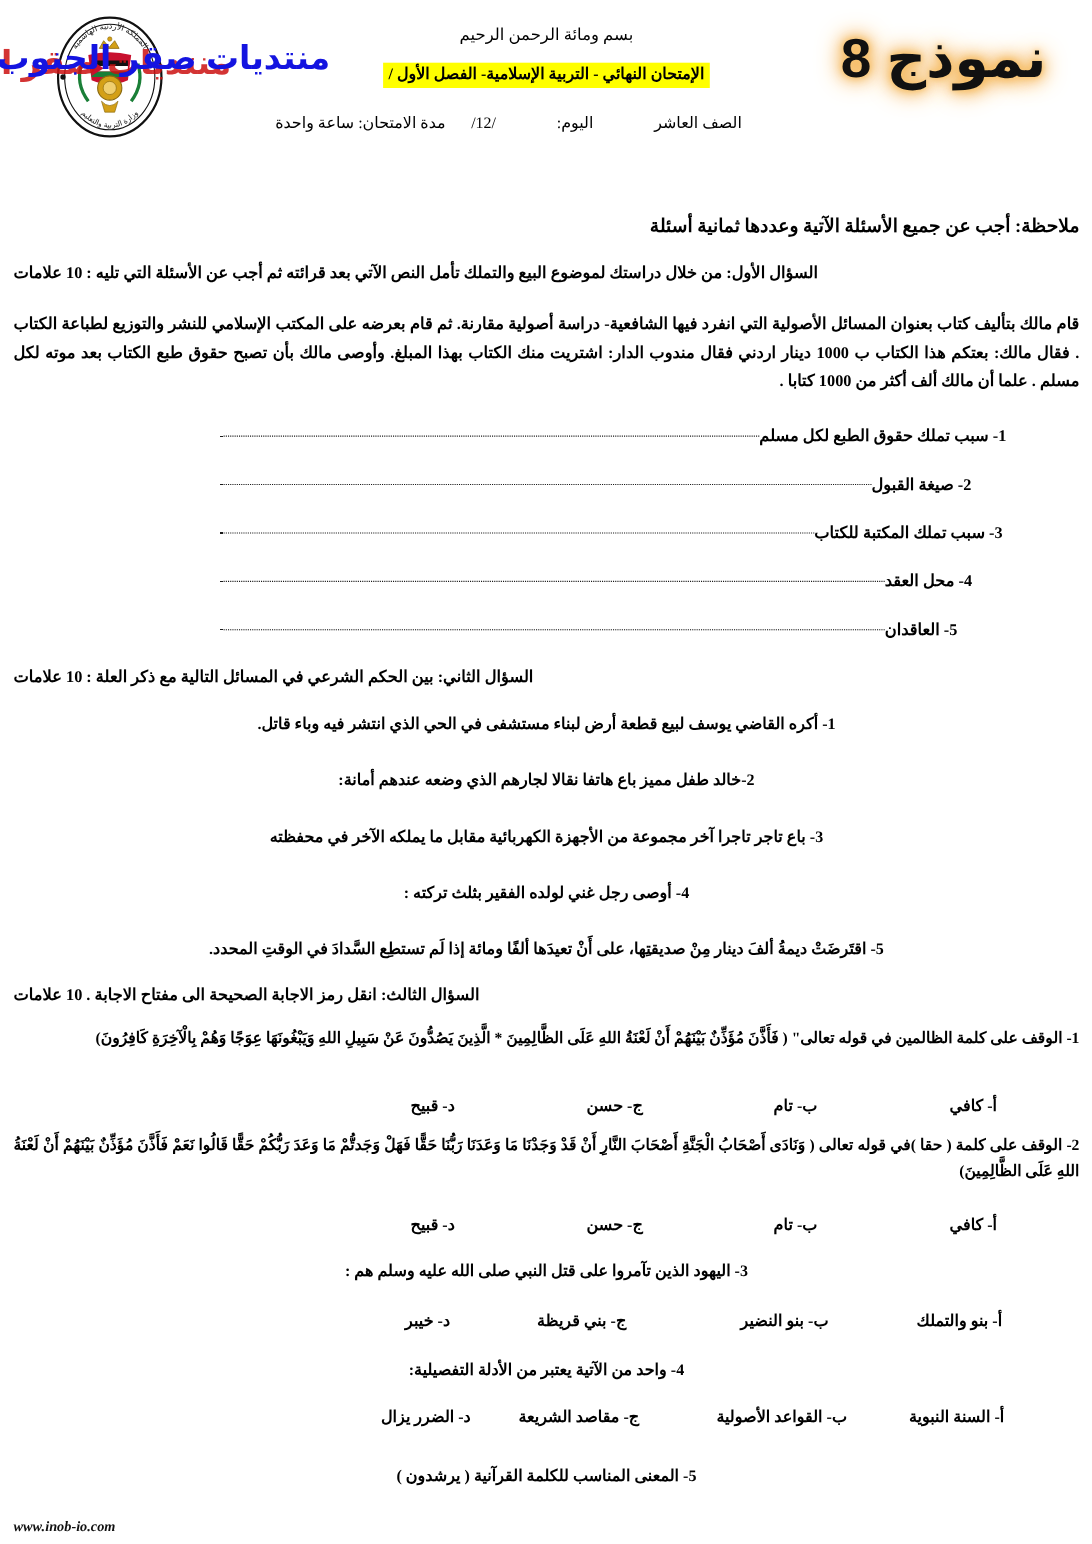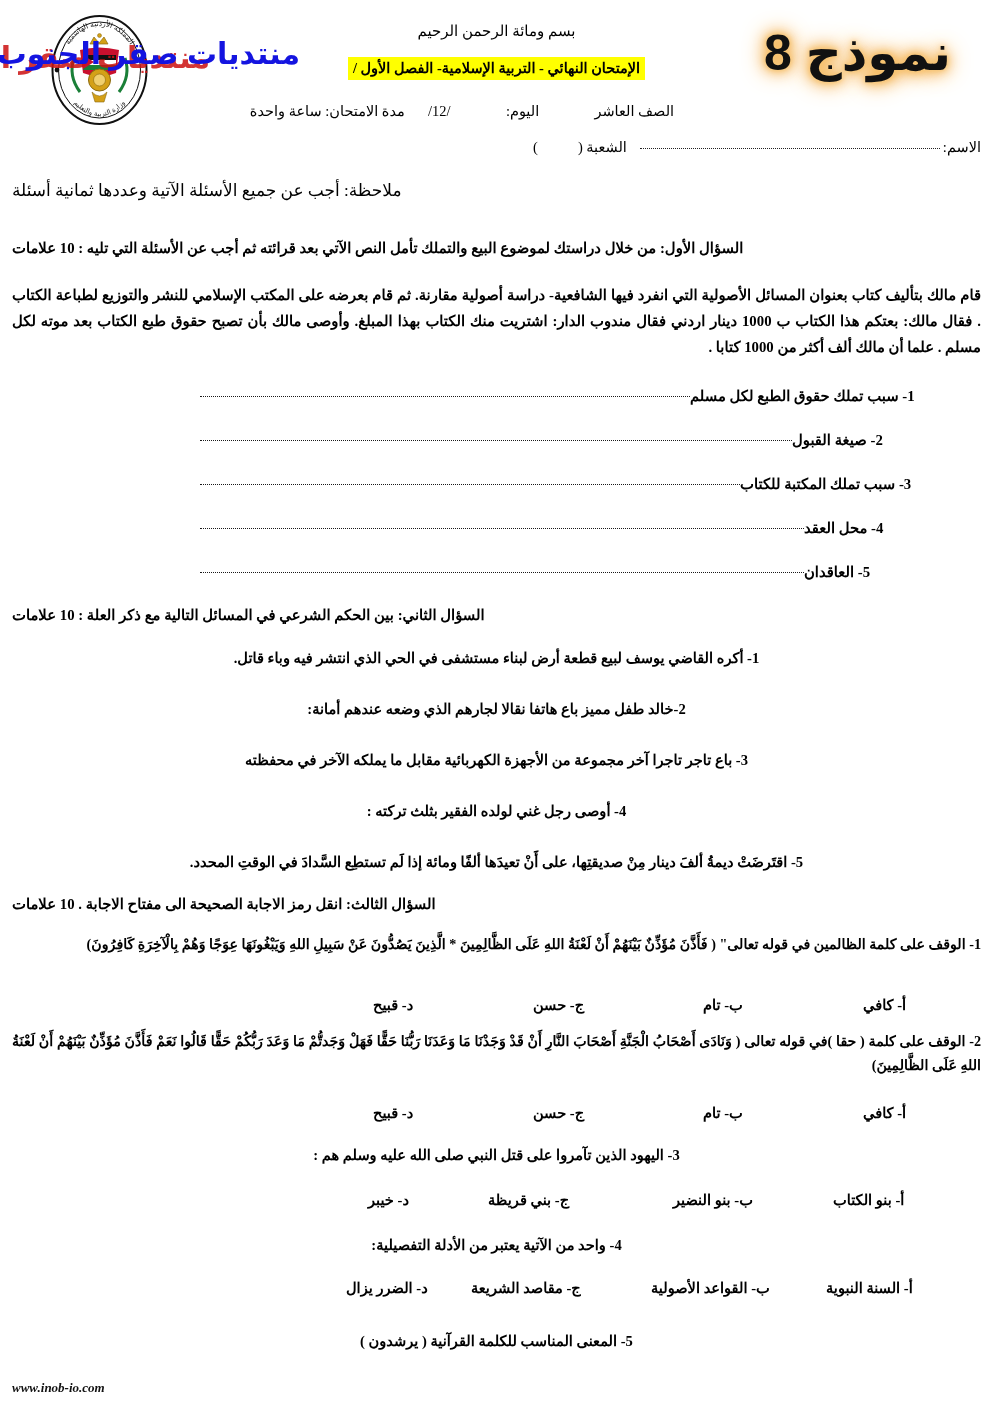--- a/index.html
+++ b/index.html
@@ -126,24 +126,25 @@
     border-bottom: 1.6px dotted #222;
     vertical-align: 3px;
     margin: 0 3px;
   }
 
   
   .note-line {
     position: absolute;
     right: 12px;
     width: 969px;
-    text-align: left;
-    direction: rtl;
-    font-weight: normal;
+    text-align: right;
+    direction: rtl;
+    font-weight: bold;
     font-size: 17px;
+    margin-top: 15px;
   }
 
   .q-head {
     position: absolute;
     right: 12px;
     width: 969px;
     direction: rtl;
     text-align: right;
     font-size: 14.8px;
     font-weight: bold;
@@ -278,23 +279,20 @@
     <div id="meta-row">
       <span class="seg">الصف العاشر</span>
       <span class="gap-lg"></span>
       <span class="seg">اليوم:</span>
       <span class="gap-lg"></span>
       <span class="seg">/12/</span>
       <span class="gap-sm"></span>
       <span class="seg">مدة الامتحان: ساعة واحدة</span>
     </div>
 
-    <div id="name-row">
-      <span>الاسم:</span><span class="dotfill-inline" style="width:300px"></span><span class="gap-sm" style="display:inline-block;width:10px"></span><span>الشعبة (</span><span class="dotfill-inline" style="width:34px;border-bottom:none"></span><span>)</span>
-    </div>
   </div>
 
   <div class="note-line" style="top:180px">ملاحظة: أجب عن جميع الأسئلة الآتية وعددها ثمانية أسئلة</div>
 
   <div class="q-head center-ish" style="top:239px">السؤال الأول: من خلال دراستك لموضوع البيع والتملك تأمل النص الآتي بعد قرائته ثم أجب عن الأسئلة التي تليه : 10 علامات</div>
 
   <div class="para" style="top:283px">قام مالك بتأليف كتاب بعنوان المسائل الأصولية التي انفرد فيها الشافعية- دراسة أصولية مقارنة. ثم قام بعرضه على المكتب الإسلامي للنشر والتوزيع  لطباعة الكتاب . فقال مالك: بعتكم هذا الكتاب ب 1000 دينار اردني فقال مندوب الدار: اشتريت منك الكتاب بهذا المبلغ.  وأوصى مالك بأن تصبح حقوق طبع الكتاب بعد موته لكل مسلم . علما أن مالك ألف أكثر من 1000 كتابا .</div>
 
   <div class="blank-item" style="top:387px; right:auto; left:200px;">
     <span class="lbl">1- سبب تملك حقوق الطبع لكل مسلم</span><span class="dots" style="width:490px"></span>
@@ -327,21 +325,21 @@
     <span class="ch" style="width:118px">أ- كافي</span><span class="ch" style="width:160px">ب- تام</span><span class="ch" style="width:170px">ج- حسن</span><span class="ch" style="width:160px">د-  قبيح</span>
   </div>
 
   <div class="verse-block" style="top:1029px">2- الوقف على كلمة ( حقا )في قوله تعالى ( وَنَادَى أَصْحَابُ الْجَنَّةِ أَصْحَابَ النَّارِ أَنْ قَدْ وَجَدْنَا مَا وَعَدَنَا رَبُّنَا حَقًّا فَهَلْ وَجَدتُّمْ مَا وَعَدَ رَبُّكُمْ حَقًّا قَالُوا نَعَمْ فَأَذَّنَ مُؤَذِّنٌ بَيْنَهُمْ أَنْ لَعْنَةُ اللهِ عَلَى الظَّالِمِينَ)</div>
   <div class="choices" style="top:1104px">
     <span class="ch" style="width:118px">أ- كافي</span><span class="ch" style="width:160px">ب- تام</span><span class="ch" style="width:170px">ج- حسن</span><span class="ch" style="width:160px">د-  قبيح</span>
   </div>
 
   <div class="sub-item" style="top:1146px">3- اليهود الذين تآمروا على قتل النبي صلى الله عليه وسلم هم :</div>
   <div class="choices" style="top:1191px">
-    <span class="ch" style="width:148px">أ- بنو الكتاب</span><span class="ch" style="width:160px">ب- بنو النضير</span><span class="ch" style="width:185px">ج-  بني قريظة</span><span class="ch" style="width:120px">د- خيبر</span>
+    <span class="ch" style="width:148px">أ- بنو والتملك</span><span class="ch" style="width:160px">ب- بنو النضير</span><span class="ch" style="width:185px">ج-  بني قريظة</span><span class="ch" style="width:120px">د- خيبر</span>
   </div>
 
   <div class="sub-item" style="top:1236px">4- واحد من الآتية يعتبر من الأدلة التفصيلية:</div>
   <div class="choices" style="top:1279px">
     <span class="ch" style="width:155px">أ- السنة النبوية</span><span class="ch" style="width:175px">ب- القواعد الأصولية</span><span class="ch" style="width:180px">ج- مقاصد الشريعة</span><span class="ch" style="width:125px">د- الضرر يزال</span>
   </div>
 
   <div class="sub-item" style="top:1332px">5- المعنى المناسب للكلمة القرآنية ( يرشدون )</div>
 
   <div id="footer-url">www.inob-io.com</div>

